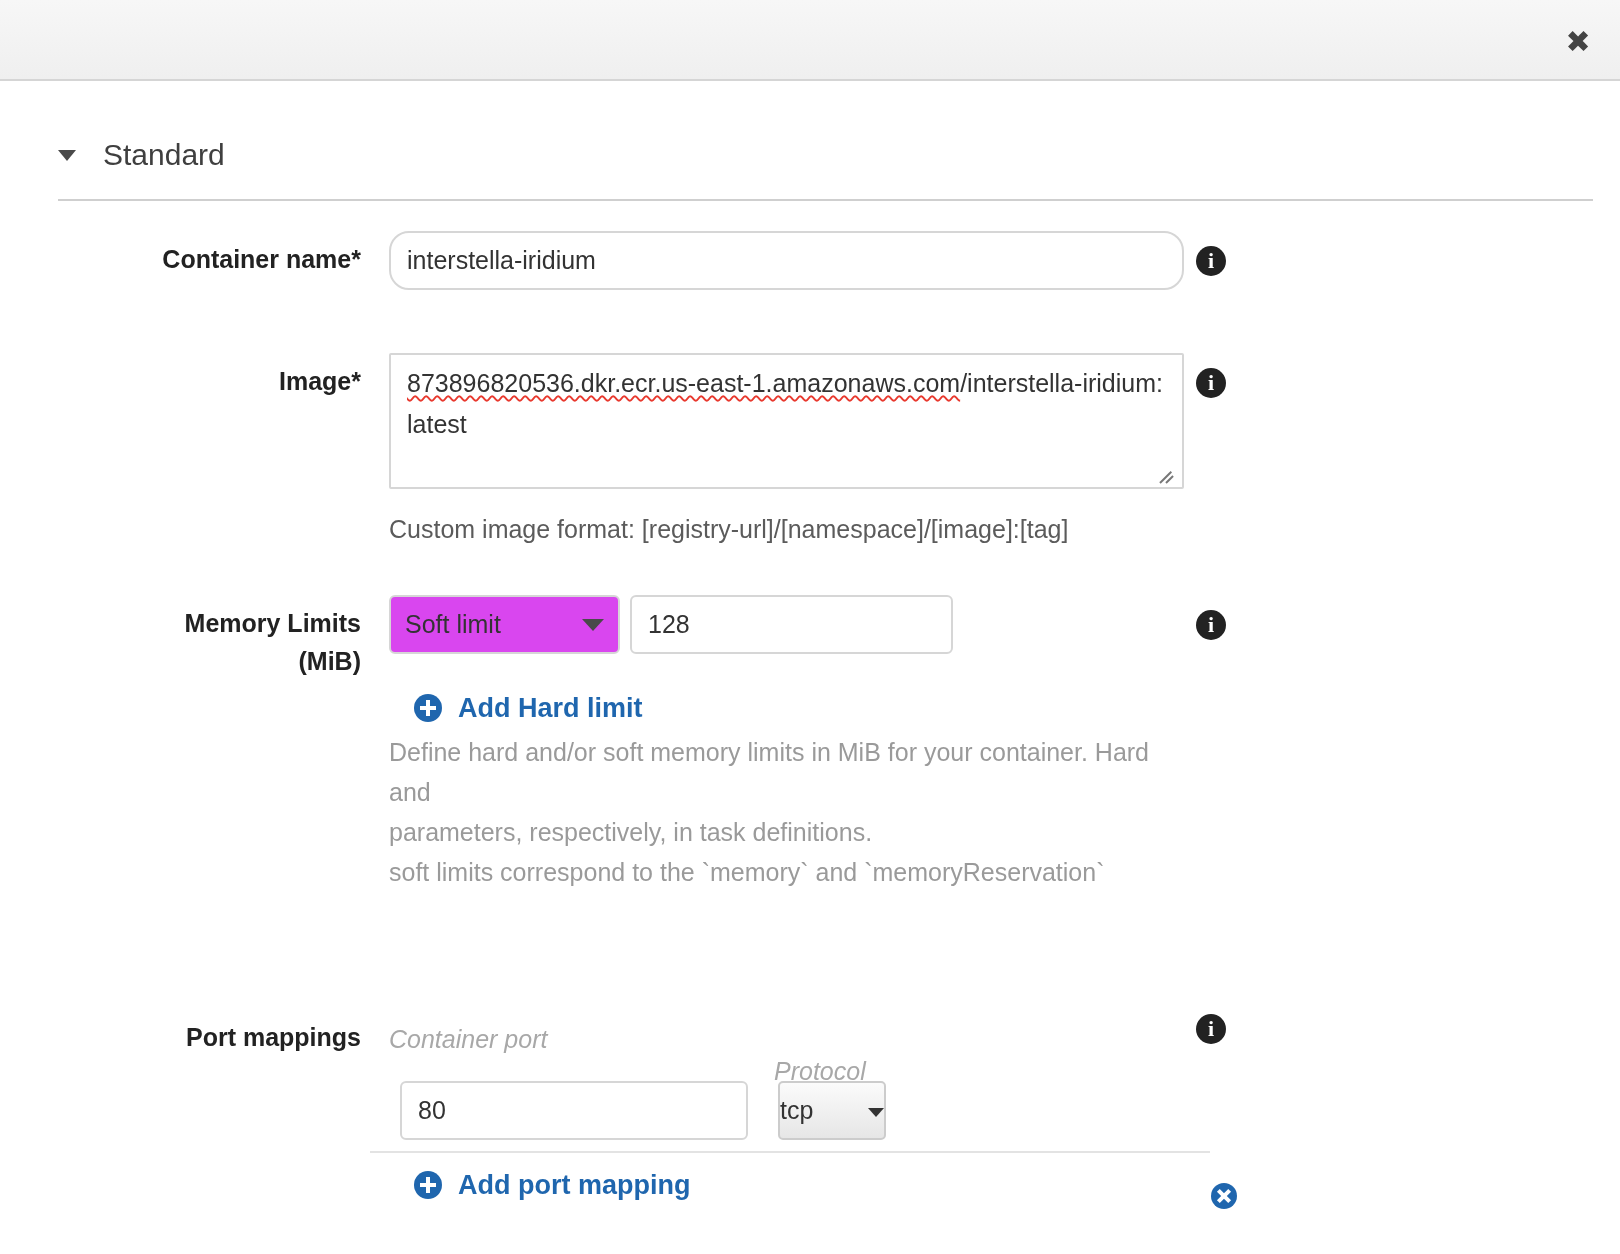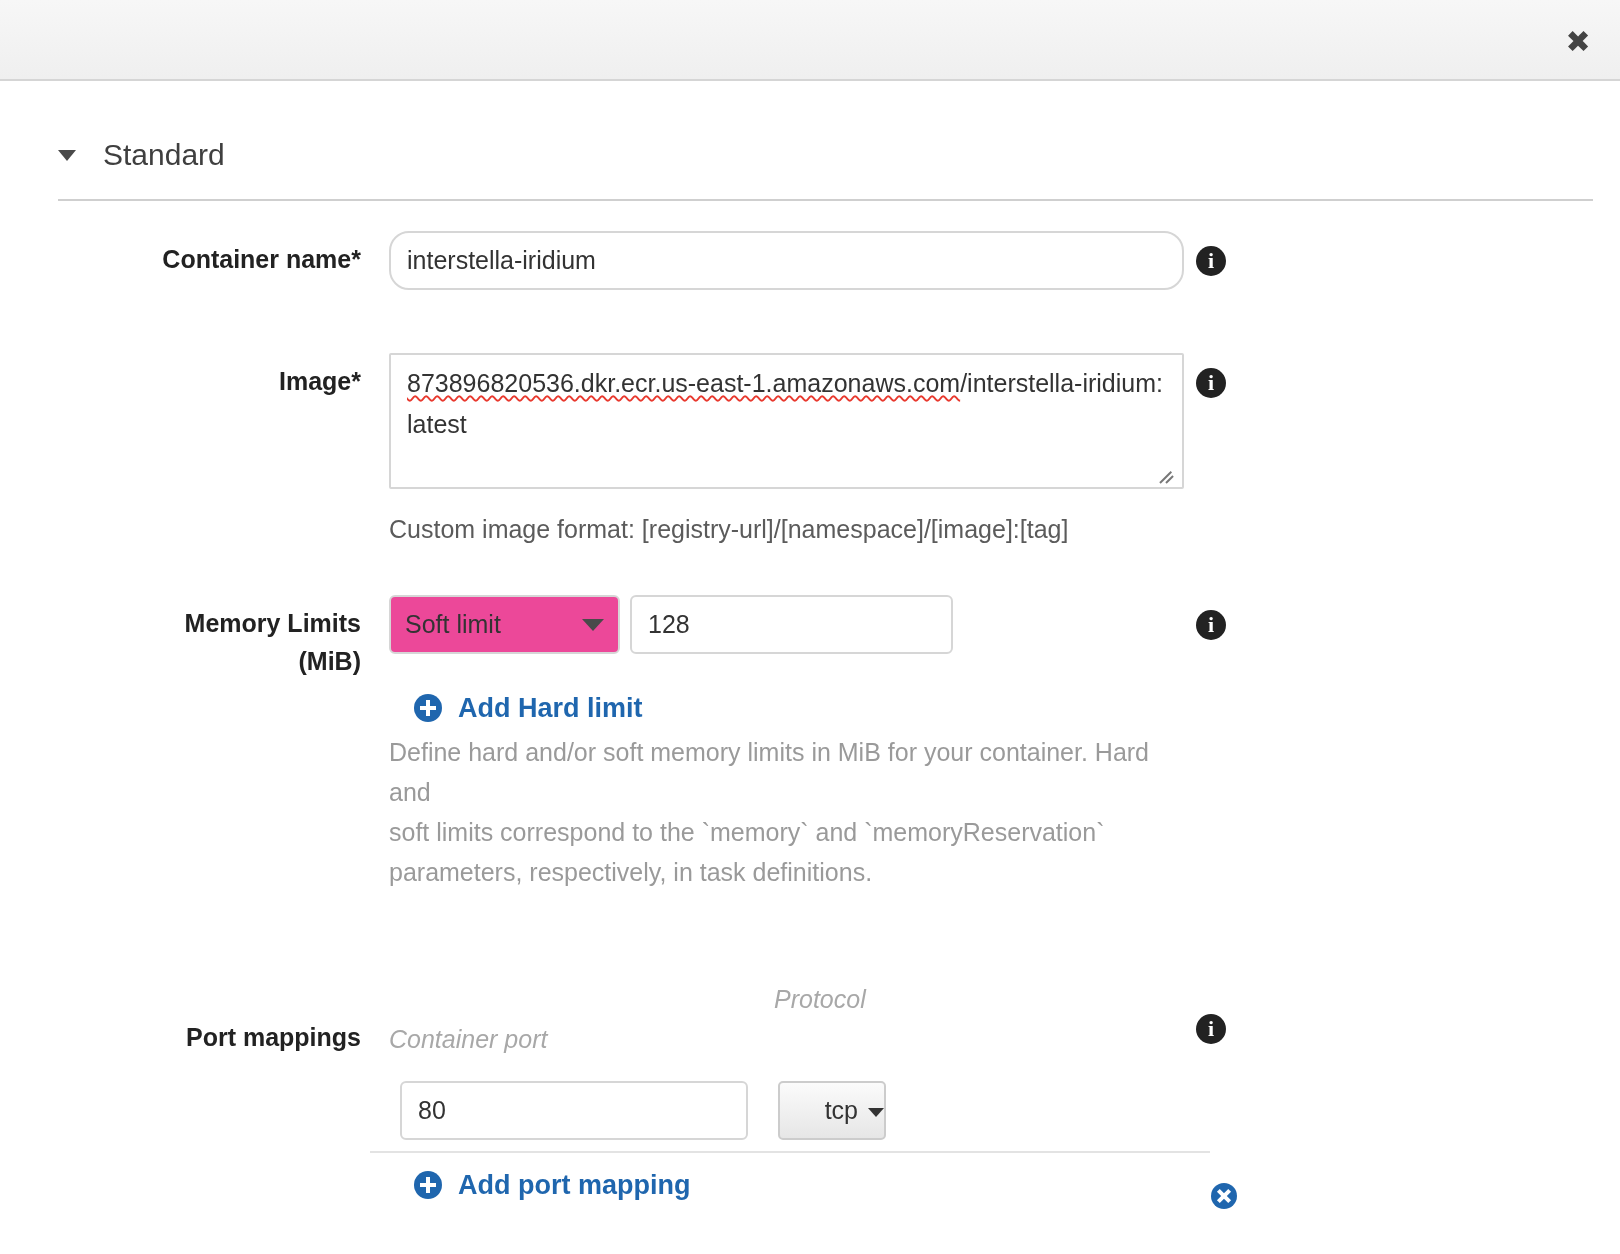--- a/index.html
+++ b/index.html
@@ -185,21 +185,21 @@
   .help-text {
     position: absolute;
     font-size: 25px;
     color: #5b5b5b;
     line-height: 34px;
   }
 
   
   .select-box {
     position: absolute;
-    background: #ec4899;
+    background: #d946ef;
     border: 2px solid #d6d6d6;
     border-radius: 6px;
     box-sizing: border-box;
     font-size: 25px;
     color: #333333;
     cursor: pointer;
   }
   #memory-type-select {
     left: 389px;
     top: 513px;
@@ -287,21 +287,21 @@
     width: 108px;
     height: 59px;
     background: linear-gradient(to bottom, #fbfbfb 0%, #e6e6e6 100%);
     border: 2px solid #cccccc;
     border-radius: 5px;
     box-sizing: border-box;
     font-size: 25px;
     color: #333333;
     display: flex;
     align-items: center;
-    justify-content: flex-end;
+    justify-content: space-between;
     cursor: pointer;
   }
   .btn-dropdown .mini-caret {
     width: 0;
     height: 0;
     border-left: 8px solid transparent;
     border-right: 8px solid transparent;
     border-top: 9px solid #333333;
     margin-left: 10px;
     margin-top: 3px;
@@ -380,27 +380,27 @@
   <input id="memory-value-input" class="text-input" type="text" value="128" style="">
   <div class="info-icon" style="left:1196px; top:528px;">i</div>
 
   <div class="link-action" style="left:414px; top:610px;">
     <span class="plus-icon"></span>
     <span>Add Hard limit</span>
   </div>
 
   <div class="desc-block">
     <p>Define hard and/or soft memory limits in MiB for your container. Hard and</p>
+    <p>parameters, respectively, in task definitions.</p>
     <p>soft limits correspond to the `memory` and `memoryReservation`</p>
-    <p>parameters, respectively, in task definitions.</p>
   </div>
 
   <div class="field-label" style="left:96px; top:938px; width:265px;">Port mappings</div>
   <div class="col-header" style="left:389px; top:940px;">Container port</div>
-  <div class="col-header" style="left:774px; top:900px;text-align:center;">Protocol</div>
+  <div class="col-header" style="left:774px; top:972px;text-align:center;">Protocol</div>
   <div class="info-icon" style="left:1196px; top:932px;">i</div>
 
   <div>
     <input id="port-value-input" class="text-input" type="text" value="80" style="">
     <div class="btn-dropdown">
       <span>tcp</span>
       <span class="mini-caret"></span>
     </div>
     <div class="remove-icon"></div>
   </div>

